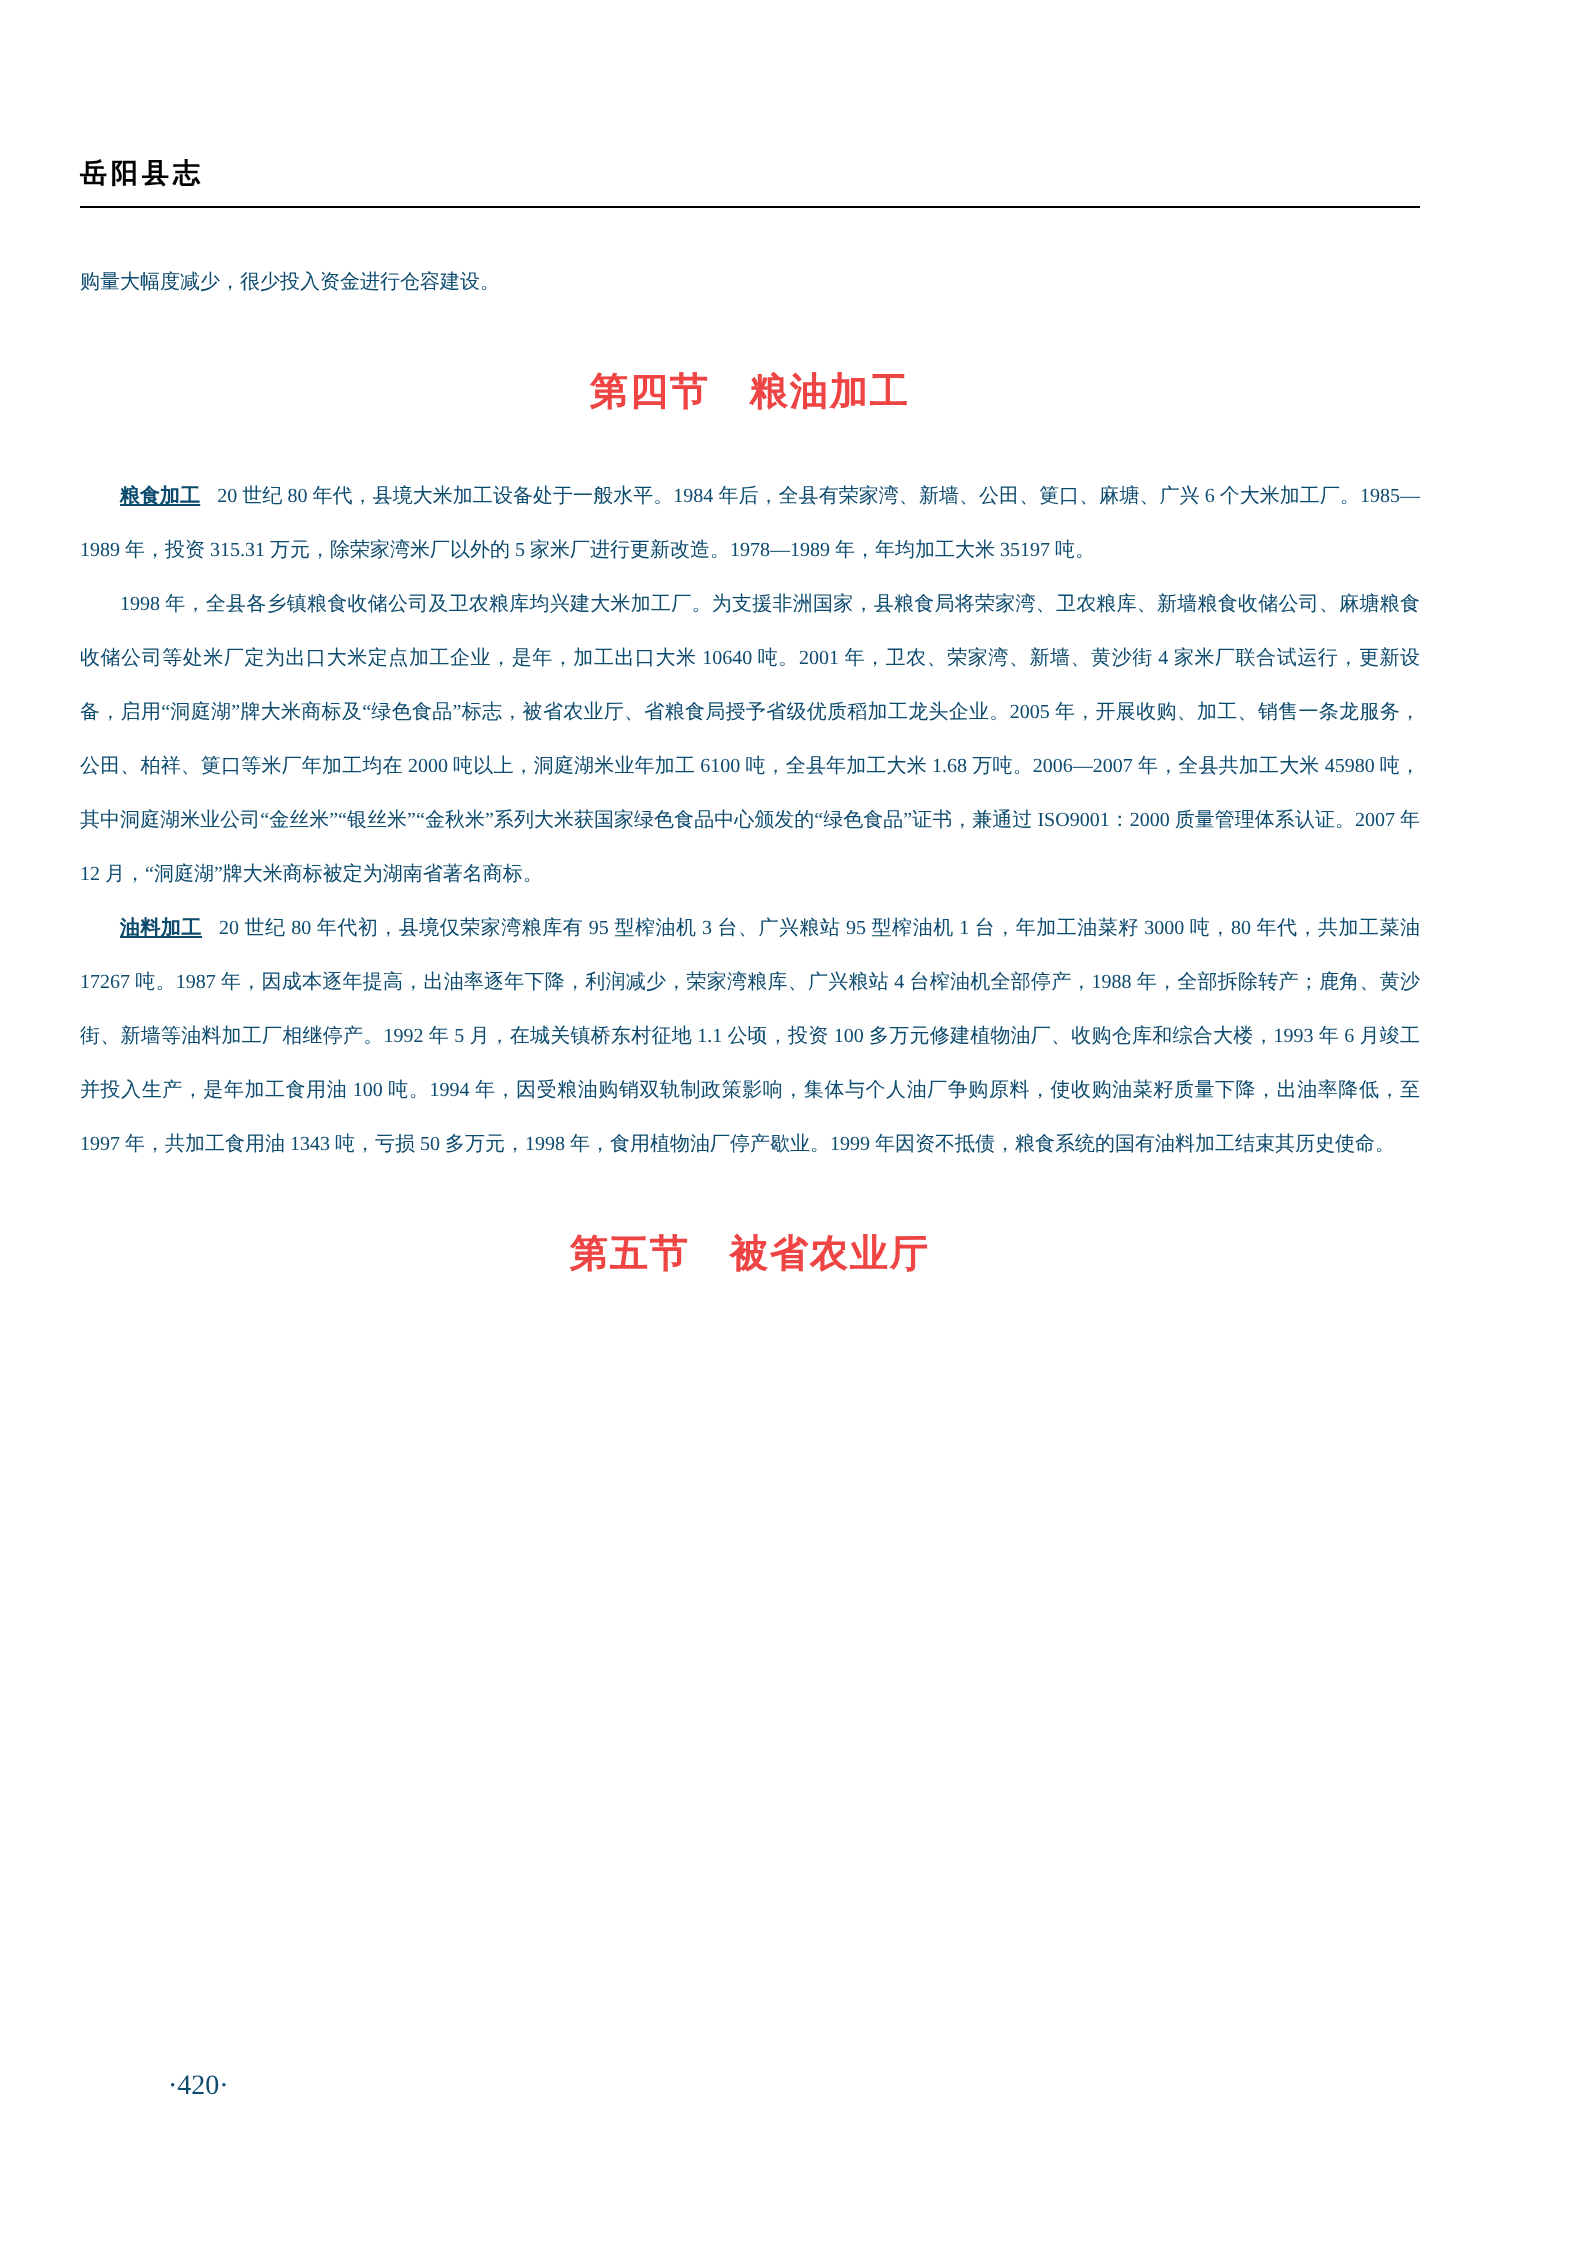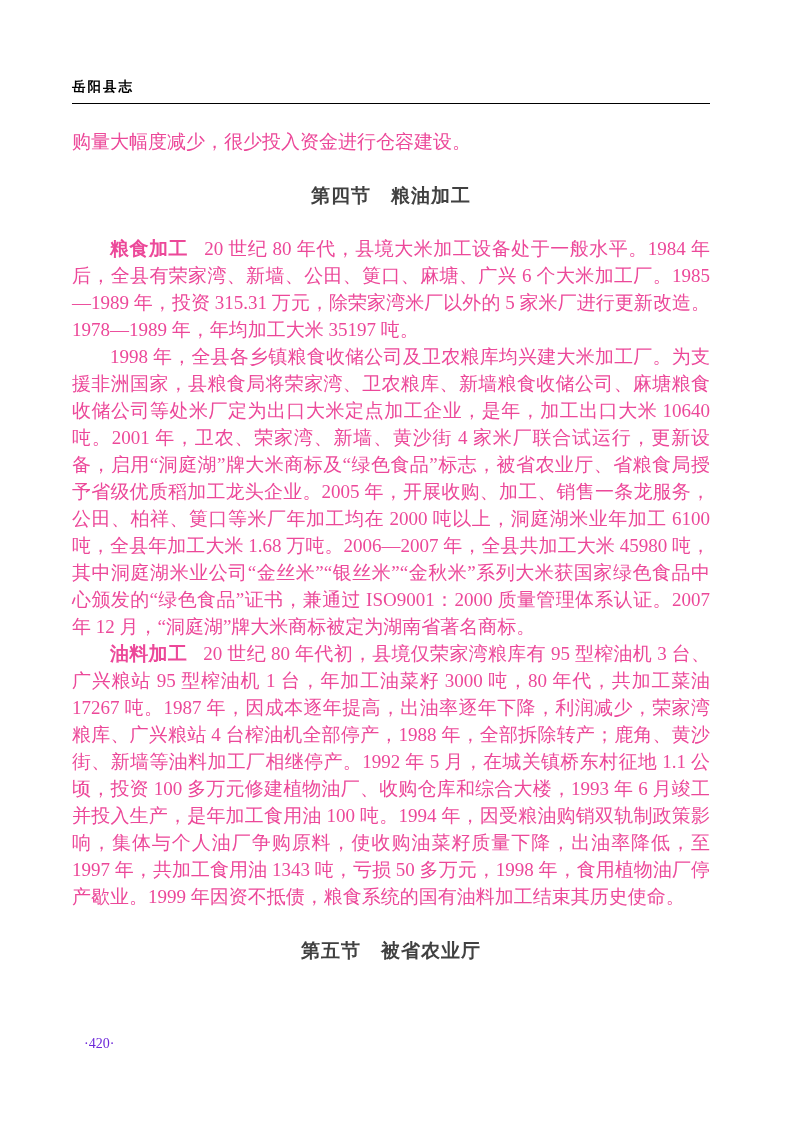--- a/index.html
+++ b/index.html
@@ -6,66 +6,67 @@
     margin: 0;
     padding: 0;
     background: #ffffff;
   }
   .page {
     width: 793px;
     height: 1122px;
     background: #ffffff;
     position: relative;
     box-sizing: border-box;
-    padding: 78px 83px 0 72px;
+    padding: 78px 83px 0 40px;
     font-family: "Liberation Serif", "DejaVu Serif", serif;
     color: #141414;
     overflow: hidden;
   }
   .running-head {
     font-size: 13.5px;
     font-weight: bold;
     letter-spacing: 2px;
     font-family: "Liberation Sans", "DejaVu Sans", sans-serif;
     color: #000;
   }
   .head-rule {
     border: none;
     border-top: 1.5px solid #000;
     margin: 7px 0 0 0;
   }
   .para {
-    font-size: 19px;
+    font-size: 10px;
     line-height: 27px;
     text-align: justify;
     margin: 0;
-    color: #ec4899;
+    color: #0c4a6e;
   }
   .indent { text-indent: 2em; }
   .intro { margin-top: 24px; }
   .section-title {
     font-size: 19px;
     font-weight: bold;
     text-align: center;
     font-family: "Liberation Sans", "DejaVu Sans", sans-serif;
-    color: #404040;
+    color: #ef4444;
     margin: 28px 0 26px 0;
     letter-spacing: 1px;
   }
   .para-lead {
     font-weight: bold;
     font-family: "Liberation Sans", "DejaVu Sans", sans-serif;
     margin-right: 0.85em;
+    text-decoration: underline;
   }
   .page-number {
     position: absolute;
     left: 84px;
     bottom: 70px;
     font-size: 14px;
-    color: #6d28d9;
+    color: #0c4a6e;
   }
 </style>
 </head>
 <body>
 
 <div class="page">
 
   <div class="running-head">岳阳县志</div>
 
   <hr class="head-rule">

